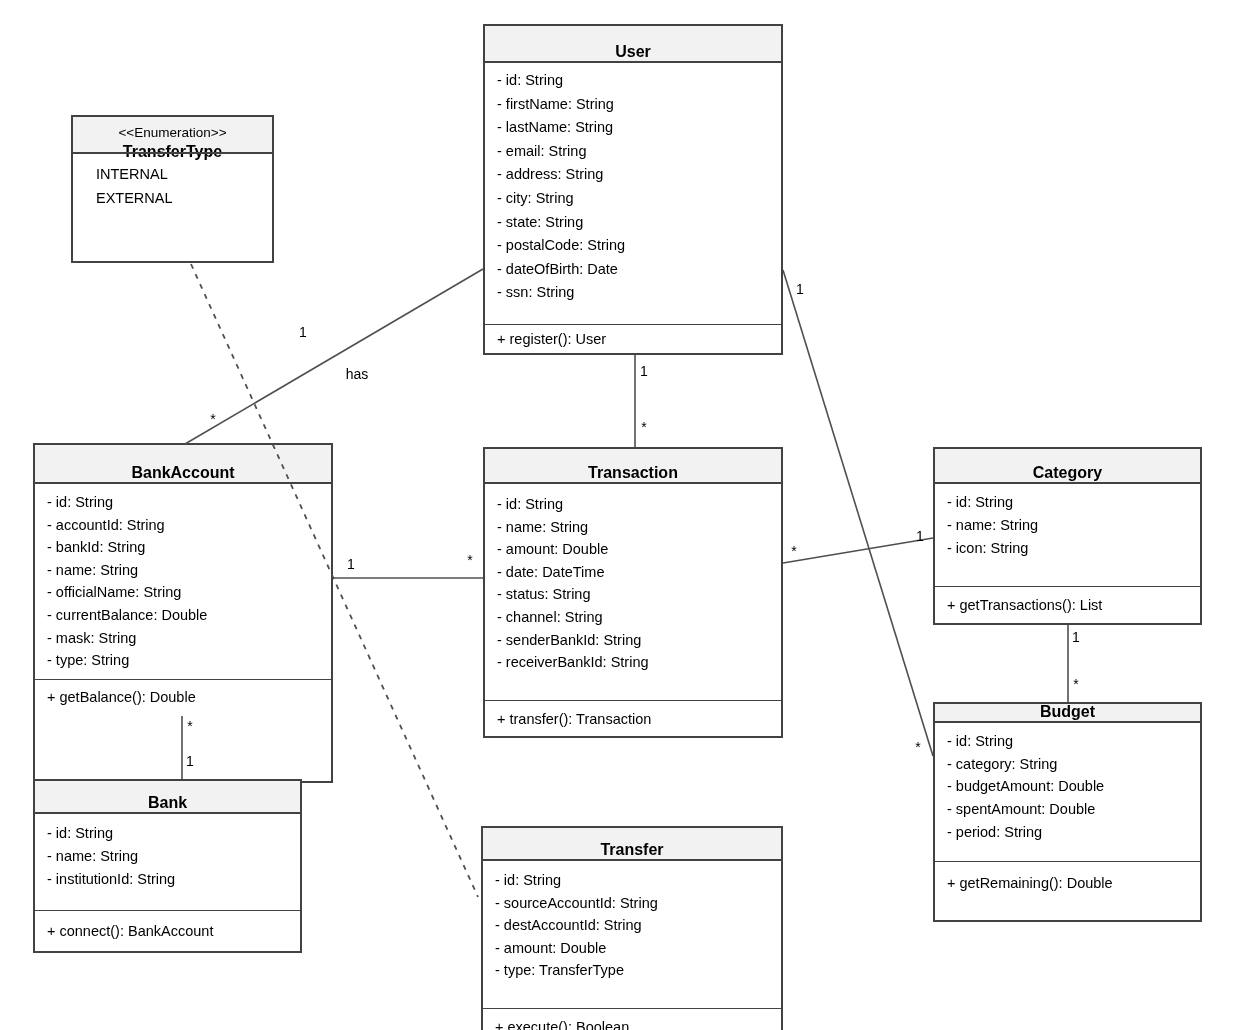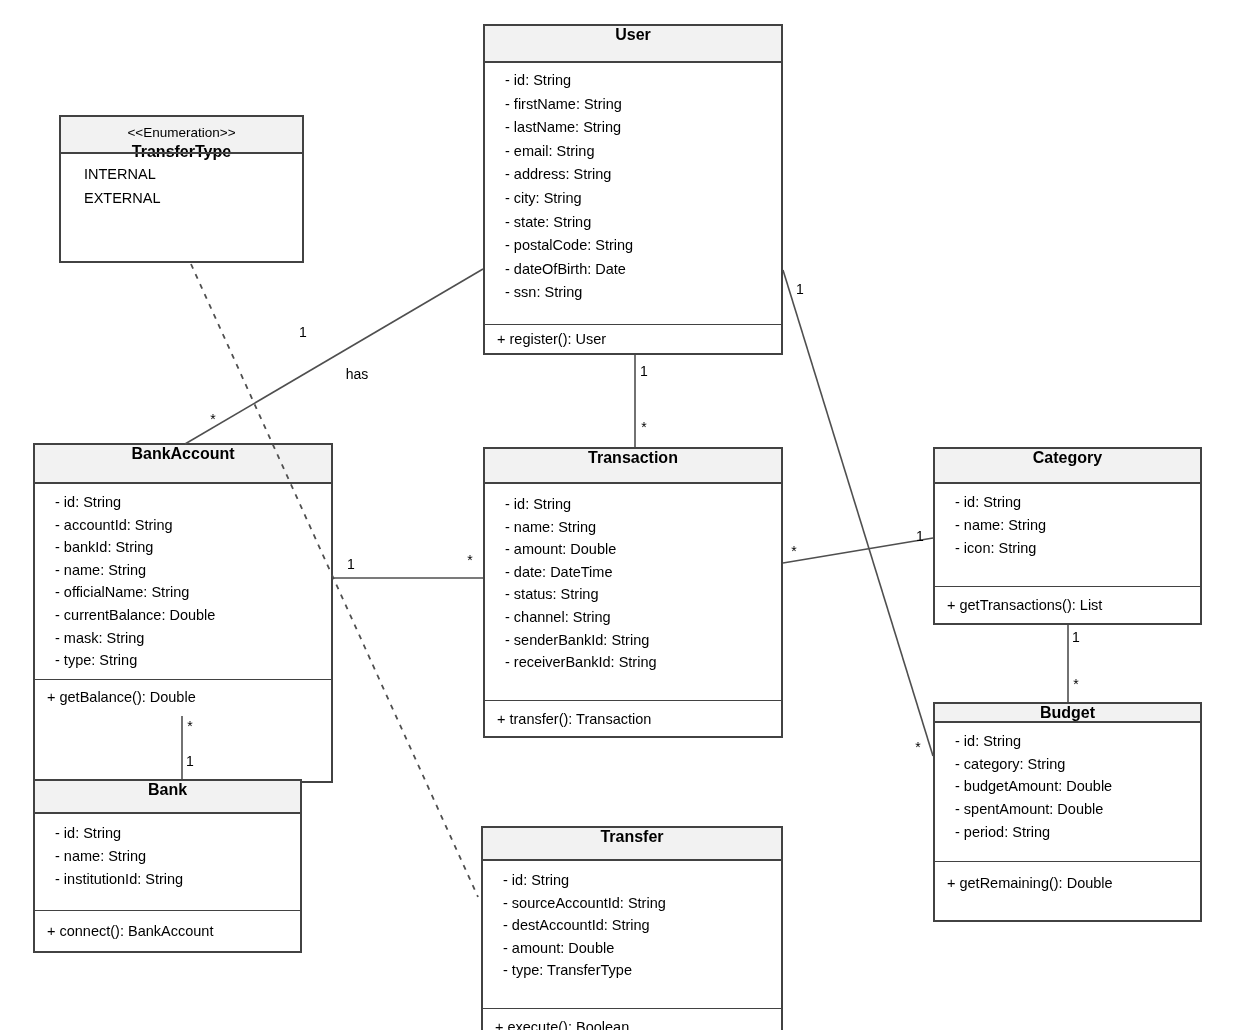--- a/index.html
+++ b/index.html
@@ -14,28 +14,28 @@
 
   .uml-class{
     position:absolute;
     background:#ffffff;
     border:2px solid var(--border);
     z-index:1;
   }
   .class-header{
     background:var(--header-fill);
     border-bottom:2px solid var(--border);
-    display:flex;align-items:flex-start;justify-content:center;
+    display:flex;align-items:flex-end;justify-content:center;
     position:relative;
   }
   .class-name{font-weight:bold;font-size:16px;}
   .class-attrs{
     overflow:hidden;
     font-size:14.5px;
-    padding-left:20px;
+    padding-left:12px;
   }
   .class-methods{
     border-top:1px solid var(--border);
     font-size:14.5px;
     padding-left:12px;
     display:flex;align-items:center;
   }
   .member{white-space:nowrap;}
 
   
@@ -74,21 +74,21 @@
     <line x1="483" y1="269" x2="185" y2="444" stroke="#4f4f4f" stroke-width="1.6"></line>
     <line x1="191" y1="264" x2="478" y2="897" stroke="#4f4f4f" stroke-width="1.8" stroke-dasharray="5 6"></line>
     <line x1="635" y1="355" x2="635" y2="447" stroke="#4f4f4f" stroke-width="1.6"></line>
     <line x1="783" y1="270" x2="933" y2="756" stroke="#4f4f4f" stroke-width="1.6"></line>
     <line x1="333" y1="578" x2="483" y2="578" stroke="#4f4f4f" stroke-width="1.6"></line>
     <line x1="783" y1="563" x2="933" y2="538" stroke="#4f4f4f" stroke-width="1.6"></line>
     <line x1="1068" y1="625" x2="1068" y2="702" stroke="#4f4f4f" stroke-width="1.6"></line>
     <line x1="182" y1="716" x2="182" y2="779" stroke="#4f4f4f" stroke-width="1.6"></line>
   </svg>
 
-  <div class="uml-class enum" style="left:59px;top:115px;width:245px;height:148px">
+  <div class="uml-class enum" style="left:71px;top:115px;width:203px;height:148px">
     <div class="class-header" style="height:37px">
       <span class="stereotype">&lt;&lt;Enumeration&gt;&gt;</span>
     </div>
     <span class="enum-name">TransferType</span>
     <div class="enum-divider"></div>
     <div class="class-attrs" style="height:107px;padding-top:9px;line-height:23.5px">
 
     <div class="member">INTERNAL</div>
         <div class="member">EXTERNAL</div>
       </div>

